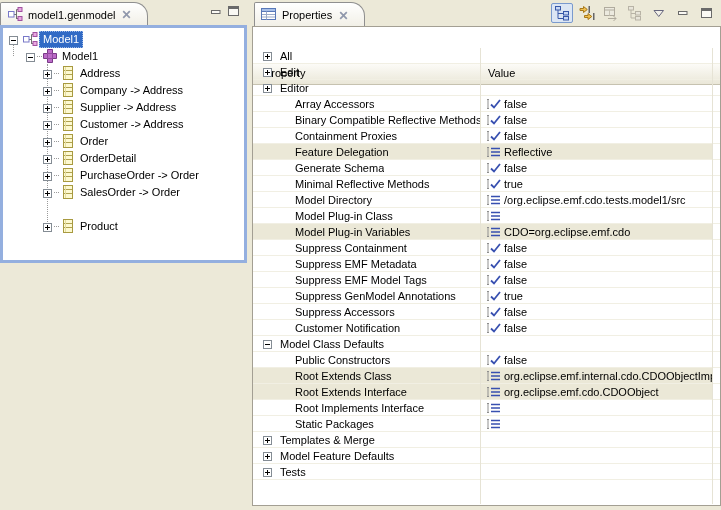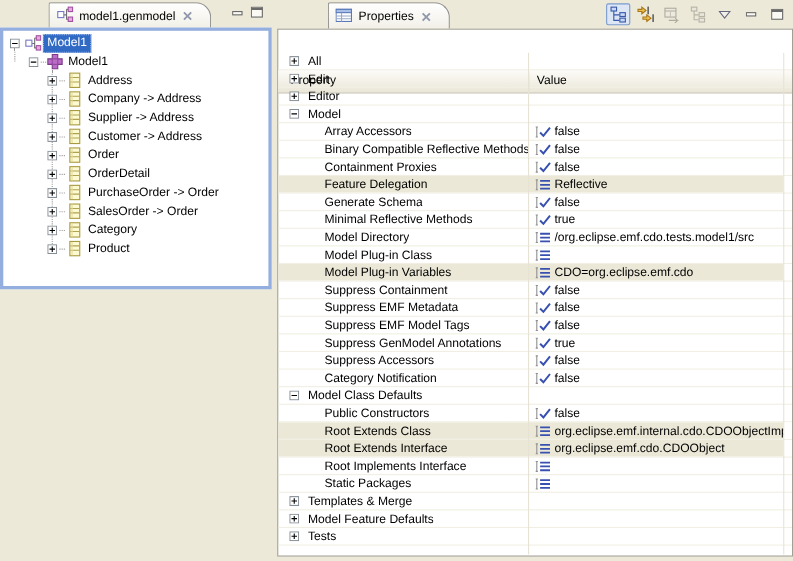--- a/index.html
+++ b/index.html
@@ -3,21 +3,21 @@
 <meta charset="utf-8">
 <style>
   html,body{margin:0;padding:0;}
   #screen{position:relative;width:721px;height:510px;background:#ece9d8;overflow:hidden;
           font-family:"Liberation Sans",sans-serif;font-size:11px;color:#000;}
 
   
   .tabbar{position:absolute;left:0;top:0;right:0;}
   .tab{position:absolute;top:2px;height:23px;display:flex;align-items:center;gap:5px;
        padding:0 16px 0 6px;background:linear-gradient(#ffffff,#f1efe6);
-       border:1px solid #8f8f8f;border-bottom:none;border-radius:2px 14px 0 0;margin-left:44px;}
+       border:1px solid #8f8f8f;border-bottom:none;border-radius:2px 14px 0 0;}
   .tab .tlabel-tab{white-space:nowrap;}
   .winbtns{position:absolute;display:flex;gap:6px;align-items:center;}
   .tclose{display:inline-flex;margin-left:2px;}
 
   
   #editor{position:absolute;left:0;top:0;width:247px;height:263px;}
   #editor-content{position:absolute;left:0;top:25px;width:247px;height:238px;
        border:3px solid #94afdf;background:#fff;box-sizing:border-box;text-align:right;}
   #tree{position:relative;width:100%;height:100%;overflow:hidden;}
   .trow{position:absolute;left:0;right:0;height:17px;}
@@ -226,35 +226,20 @@
                 <line x1="4.5" y1="2" x2="4.5" y2="7" stroke="#000"></line>
               </svg></span>
             <span class="ticon" style="left:57px"><svg width="16" height="16">
                 <rect x="3.5" y="1.5" width="9" height="13" fill="#fdf9d0" stroke="#a89a40"></rect>
                 <line x1="4" y1="5.5" x2="12" y2="5.5" stroke="#b0a250"></line>
                 <line x1="4" y1="9.5" x2="12" y2="9.5" stroke="#b0a250"></line>
                 <line x1="5.5" y1="2" x2="5.5" y2="14" stroke="#e4dca0"></line>
               </svg></span>
             <span class="tlabel" style="left:74px">SalesOrder -&gt; Order</span>
           </div>
-          <div class="trow" style="top:173px">
-            <span class="stub" style="left:51px"></span>
-            <span class="tbox" style="left:40px"><svg width="9" height="9">
-                <rect x="0.5" y="0.5" width="8" height="8" fill="#fff" stroke="#848c94"></rect>
-                <line x1="2" y1="4.5" x2="7" y2="4.5" stroke="#000"></line>
-                <line x1="4.5" y1="2" x2="4.5" y2="7" stroke="#000"></line>
-              </svg></span>
-            <span class="ticon" style="left:57px"><svg width="16" height="16">
-                <rect x="3.5" y="1.5" width="9" height="13" fill="#fdf9d0" stroke="#a89a40"></rect>
-                <line x1="4" y1="5.5" x2="12" y2="5.5" stroke="#b0a250"></line>
-                <line x1="4" y1="9.5" x2="12" y2="9.5" stroke="#b0a250"></line>
-                <line x1="5.5" y1="2" x2="5.5" y2="14" stroke="#e4dca0"></line>
-              </svg></span>
-            <span class="tlabel" style="left:74px">Category</span>
-          </div>
           <div class="trow" style="top:190px">
             <span class="stub" style="left:51px"></span>
             <span class="tbox" style="left:40px"><svg width="9" height="9">
                 <rect x="0.5" y="0.5" width="8" height="8" fill="#fff" stroke="#848c94"></rect>
                 <line x1="2" y1="4.5" x2="7" y2="4.5" stroke="#000"></line>
                 <line x1="4.5" y1="2" x2="4.5" y2="7" stroke="#000"></line>
               </svg></span>
             <span class="ticon" style="left:57px"><svg width="16" height="16">
                 <rect x="3.5" y="1.5" width="9" height="13" fill="#fdf9d0" stroke="#a89a40"></rect>
                 <line x1="4" y1="5.5" x2="12" y2="5.5" stroke="#b0a250"></line>
@@ -362,27 +347,20 @@
           </div>
           <div class="prow">
             <span class="pbox"><svg width="9" height="9">
                 <rect x="0.5" y="0.5" width="8" height="8" fill="#fff" stroke="#848c94"></rect>
                 <line x1="2" y1="4.5" x2="7" y2="4.5" stroke="#000"></line>
                 <line x1="4.5" y1="2" x2="4.5" y2="7" stroke="#000"></line>
               </svg></span>
             <span class="plabel group">Editor</span>
           </div>
           <div class="prow">
-            <span class="pbox"><svg width="9" height="9">
-                <rect x="0.5" y="0.5" width="8" height="8" fill="#fff" stroke="#848c94"></rect>
-                <line x1="2" y1="4.5" x2="7" y2="4.5" stroke="#000"></line>
-              </svg></span>
-            <span class="plabel group">Model</span>
-          </div>
-          <div class="prow">
             <span class="plabel leaf">Array Accessors</span>
             <span class="vicon"><svg width="16" height="12">
                 <path d="M1 1.5 h2 M2 1.5 v9 M1 10.5 h2" stroke="#8f8f8f" fill="none"></path>
                 <path d="M5 6.5 L8 9.5 L14 2" stroke="#3850b0" stroke-width="1.8" fill="none"></path>
               </svg></span>
             <span class="vtext">false</span>
           </div>
           <div class="prow">
             <span class="plabel leaf">Binary Compatible Reflective Methods</span>
             <span class="vicon"><svg width="16" height="12">
@@ -480,21 +458,21 @@
           </div>
           <div class="prow">
             <span class="plabel leaf">Suppress Accessors</span>
             <span class="vicon"><svg width="16" height="12">
                 <path d="M1 1.5 h2 M2 1.5 v9 M1 10.5 h2" stroke="#8f8f8f" fill="none"></path>
                 <path d="M5 6.5 L8 9.5 L14 2" stroke="#3850b0" stroke-width="1.8" fill="none"></path>
               </svg></span>
             <span class="vtext">false</span>
           </div>
           <div class="prow">
-            <span class="plabel leaf">Category Notification</span>
+            <span class="plabel leaf">Customer Notification</span>
             <span class="vicon"><svg width="16" height="12">
                 <path d="M1 1.5 h2 M2 1.5 v9 M1 10.5 h2" stroke="#8f8f8f" fill="none"></path>
                 <path d="M5 6.5 L8 9.5 L14 2" stroke="#3850b0" stroke-width="1.8" fill="none"></path>
               </svg></span>
             <span class="vtext">false</span>
           </div>
           <div class="prow">
             <span class="pbox"><svg width="9" height="9">
                 <rect x="0.5" y="0.5" width="8" height="8" fill="#fff" stroke="#848c94"></rect>
                 <line x1="2" y1="4.5" x2="7" y2="4.5" stroke="#000"></line>

